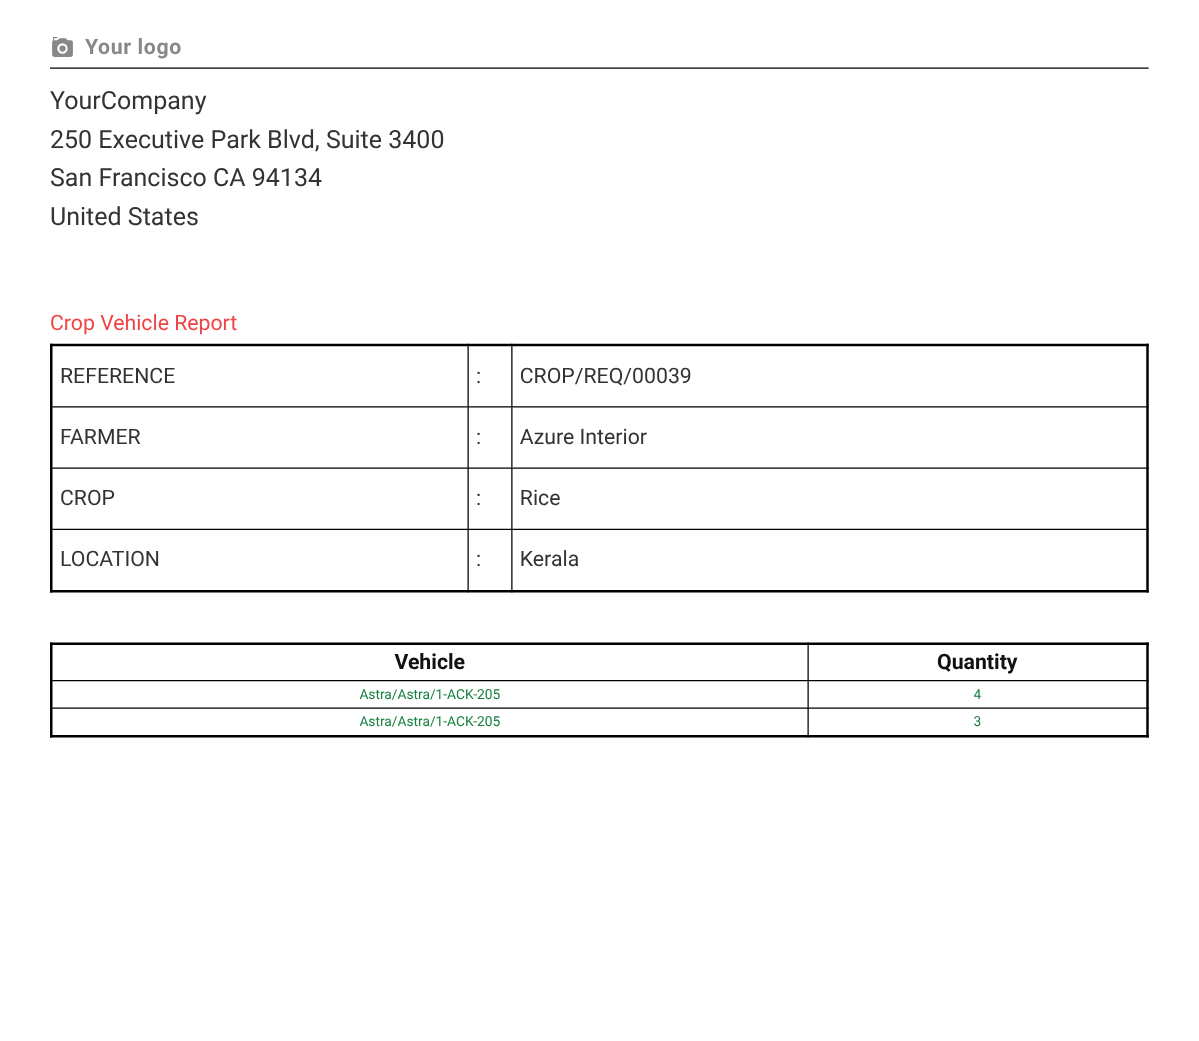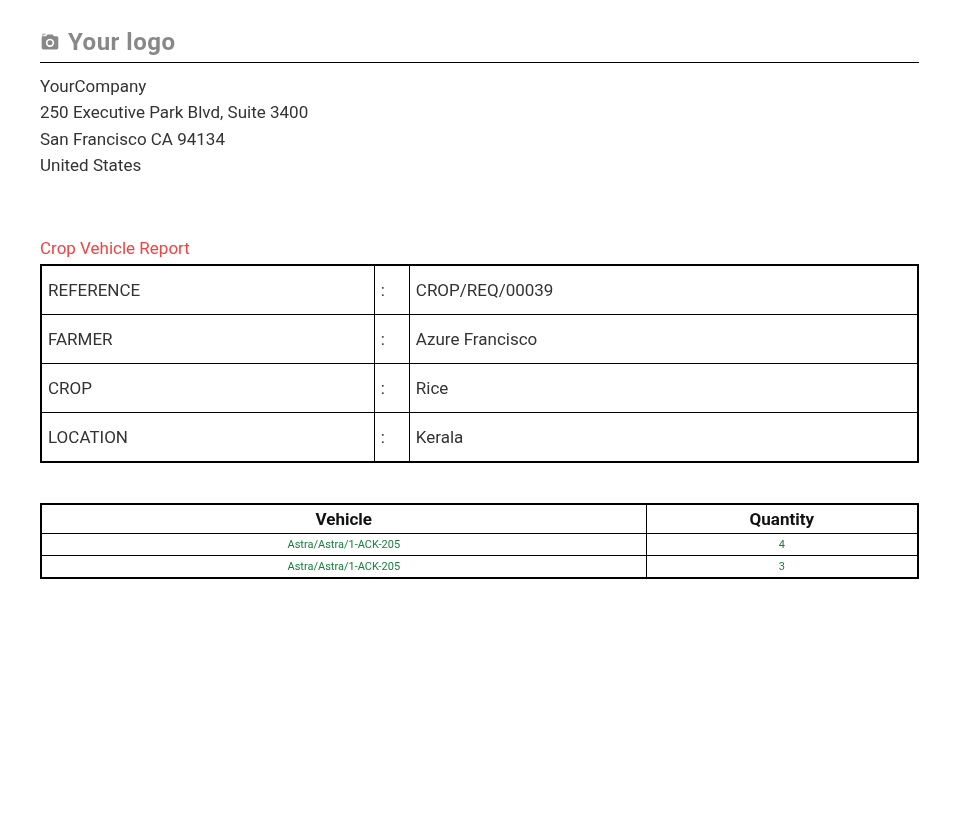--- a/index.html
+++ b/index.html
@@ -24,27 +24,27 @@
     }
     .logo-icon {
       width: 20px;
       height: 20px;
       color: #888;
       display: inline-flex;
       align-items: center;
       justify-content: center;
     }
     .logo-text {
-      font-size: 24px;
+      font-size: 17px;
       font-weight: 700;
       color: #888;
       letter-spacing: 0.5px;
     }
     .company-block {
-      font-size: 17px;
+      font-size: 20px;
       line-height: 1.55;
       color: #333;
       margin-bottom: 60px;
     }
     .report-title {
       font-size: 17px;
       color: #ef4444;
       margin-bottom: 6px;
     }
     .info-table {
@@ -122,21 +122,21 @@
 <table class="info-table">
   <tbody id="info-tbody">
       <tr>
         <td class="label-cell">REFERENCE</td>
         <td class="colon-cell">:</td>
         <td class="value-cell">CROP/REQ/00039</td>
       </tr>
       <tr>
         <td class="label-cell">FARMER</td>
         <td class="colon-cell">:</td>
-        <td class="value-cell">Azure Francisco</td>
+        <td class="value-cell">Azure Interior</td>
       </tr>
       <tr>
         <td class="label-cell">CROP</td>
         <td class="colon-cell">:</td>
         <td class="value-cell">Rice</td>
       </tr>
       <tr>
         <td class="label-cell">LOCATION</td>
         <td class="colon-cell">:</td>
         <td class="value-cell">Kerala</td>

